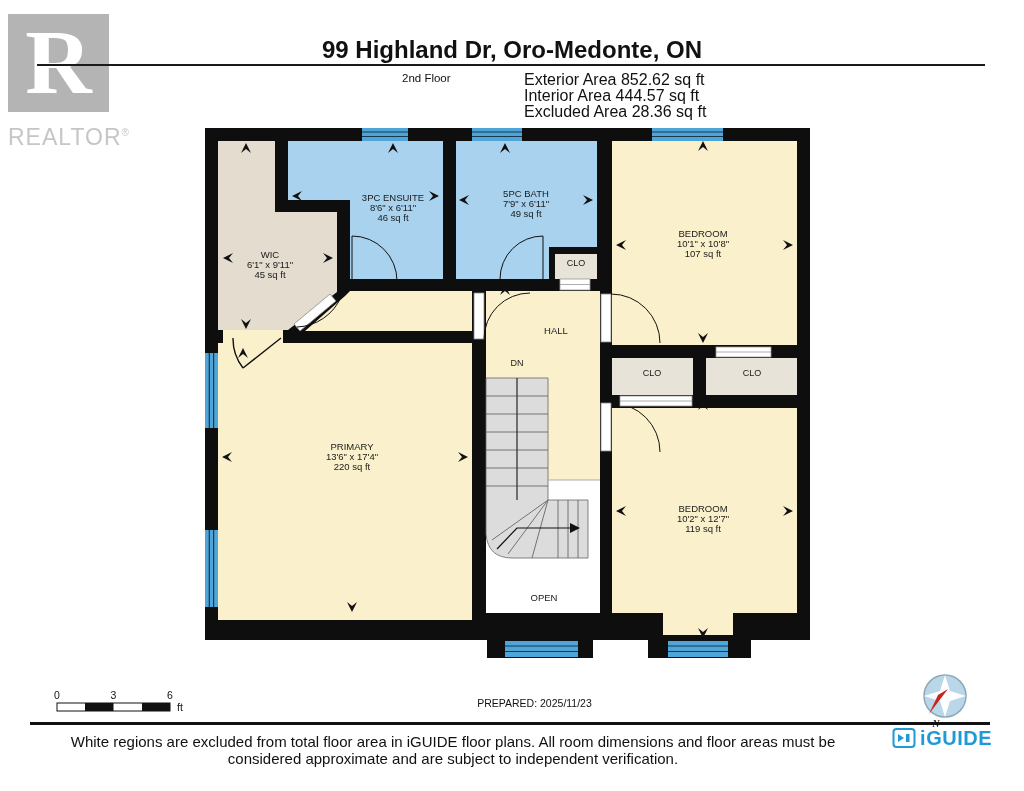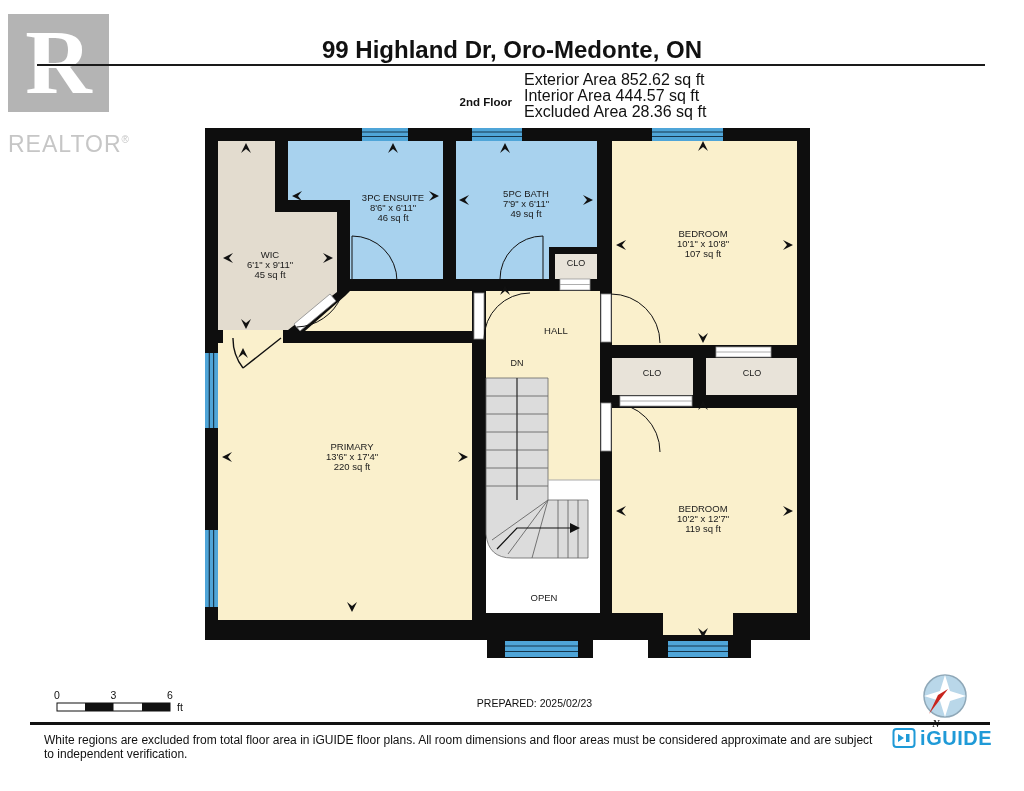--- a/index.html
+++ b/index.html
@@ -1,33 +1,33 @@
 <!DOCTYPE html>
 <html><head>
 <meta charset="utf-8">
 <style>
   html,body{margin:0;padding:0;background:#fff;}
   .page{position:relative;width:1024px;height:791px;background:#fff;font-family:"Liberation Sans",sans-serif;overflow:hidden;}
   .realtor{position:absolute;left:8px;top:14px;z-index:1;}
   .realtor-box{width:101px;height:98px;background:#B4B4B4;color:#fff;font-weight:bold;font-size:92px;text-align:center;line-height:96px;font-family:"Liberation Serif",serif;}
-  .realtor-word{margin-top:19px;font-size:23px;color:#C6C6C6;letter-spacing:1px;}
+  .realtor-word{margin-top:12px;font-size:23px;color:#C6C6C6;letter-spacing:1px;}
   .realtor-word .reg{font-size:10px;vertical-align:super;}
   .page-title{position:absolute;top:36px;left:0;right:0;text-align:center;font-size:24px;font-weight:bold;color:#111;z-index:2;}
   .title-rule{position:absolute;top:64px;left:37px;right:39px;height:2px;background:#1a1a1a;z-index:3;}
-  .floor-label{position:absolute;top:72px;left:402px;width:110px;text-align:right;font-size:11.5px;font-weight:bold;color:#111;margin-top:24px;}
+  .floor-label{position:absolute;top:72px;left:402px;width:110px;font-size:11.5px;font-weight:normal;color:#111;}
   .area-lines{position:absolute;top:72px;left:524px;font-size:16px;color:#111;line-height:16px;}
   svg.plan{position:absolute;left:0;top:0;z-index:2;}
   .rt{font-size:9.5px;fill:#1a1a1a;text-anchor:middle;font-family:"Liberation Sans",sans-serif;}
   .sm{font-size:9px;}
   .st{font-size:10.5px;fill:#111;text-anchor:middle;font-family:"Liberation Sans",sans-serif;}
   .cn{font-size:11px;font-style:italic;text-anchor:middle;font-family:"Liberation Serif",serif;fill:#111;}
   .prepared{position:absolute;top:697px;left:45px;right:0;text-align:center;font-size:10.5px;color:#111;z-index:4;}
   .watermark{position:absolute;top:712px;left:0;right:0;text-align:center;font-size:15px;font-weight:bold;color:#CDCDCD;letter-spacing:3px;white-space:nowrap;z-index:1;}
   .footer-rule{position:absolute;top:722px;left:30px;right:34px;height:3px;background:#111;z-index:2;}
-  .disclaimer{position:absolute;top:733px;left:44px;width:830px;font-size:12px;color:#111;z-index:3;}
+  .disclaimer{position:absolute;top:733px;left:38px;width:830px;font-size:15px;color:#111;z-index:3;text-align:center;}
   .iguide{position:absolute;top:726px;right:32px;display:flex;align-items:center;gap:4px;z-index:3;}
   .iguide-text{font-size:20px;font-weight:bold;color:#1F9AD7;letter-spacing:0.5px;}
 </style>
 </head>
 <body>
 
 <div class="page">
 
   <div class="realtor">
     <div class="realtor-box">R</div>
@@ -173,21 +173,21 @@
     </g>
 
     <g>
       <circle cx="945" cy="696" r="21" fill="#B9D7E9" stroke="#8FA8B8" stroke-width="1.5"></circle>
       <path d="M945,675 L950,691 L966,696 L950,701 L945,717 L940,701 L924,696 L940,691 Z" fill="#FFFFFF"></path>
       <polygon points="948,689 929,714 938,695" fill="#C8251D"></polygon>
       <text class="cn" x="936" y="727">N</text>
     </g>
   </svg>
 
-  <div class="prepared">PREPARED: 2025/02/23</div>
+  <div class="prepared">PREPARED: 2025/11/23</div>
   <div class="footer-rule"></div>
   <div class="disclaimer">White regions are excluded from total floor area in iGUIDE floor plans. All room dimensions and floor areas must be considered approximate and are subject to independent verification.</div>
   <div class="iguide">
     <svg width="24" height="24" viewBox="0 0 24 24">
       <rect x="1.5" y="3" width="21" height="18" rx="3" fill="#FFF" stroke="#1F9AD7" stroke-width="2"></rect>
       <polygon points="6,8 6,16 12,12" fill="#1F9AD7"></polygon>
       <rect x="14" y="8" width="3.5" height="8" fill="#1F9AD7"></rect>
     </svg>
     <span class="iguide-text">iGUIDE</span>
   </div>

